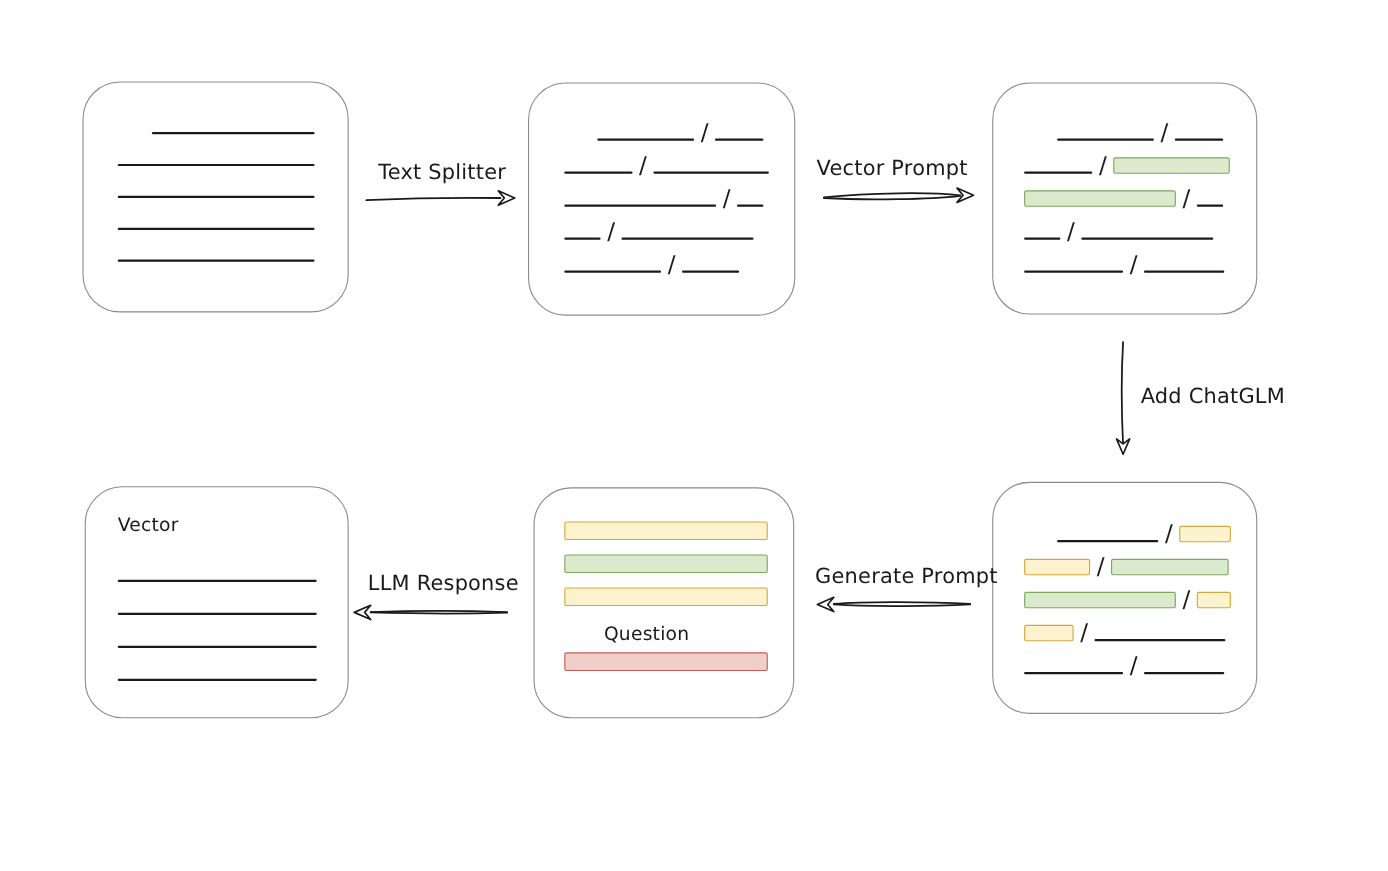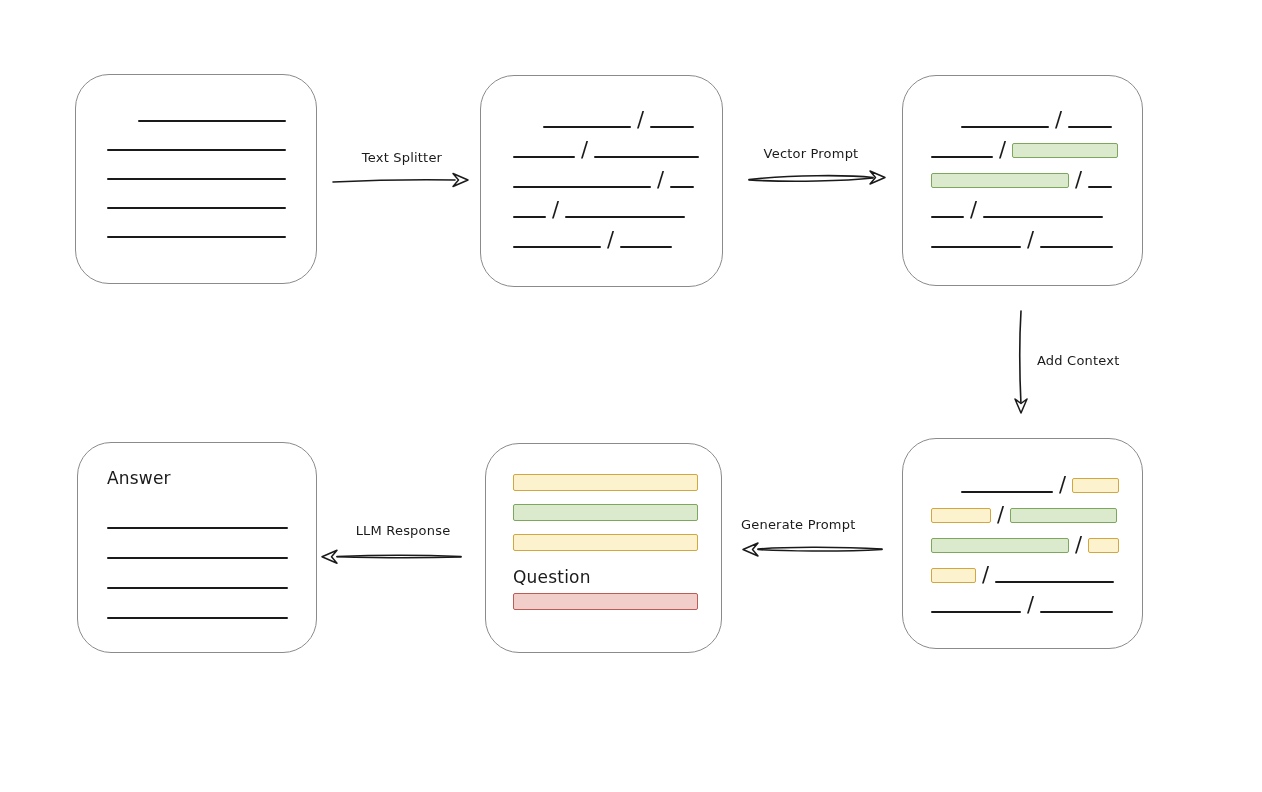--- a/index.html
+++ b/index.html
@@ -12,21 +12,21 @@
   .ans .seg-row{height:30px;}
   .seg-line{height:2px;background:#1a1a1a;border-radius:1px;}
   .slash{font-size:21px;line-height:21px;color:#1a1a1a;transform:translateY(3px);}
   .chunk{height:15px;box-sizing:border-box;border:1.4px solid;border-radius:2px;}
   .bar{height:17px;width:185px;box-sizing:border-box;border:1.4px solid;border-radius:2px;}
   .chunk-green{background:#DBEACD;border-color:#7CA75D;}
   .chunk-yellow{background:#FCF2CD;border-color:#D3A73F;}
   .chunk-red{background:#F2CECB;border-color:#BD5B55;}
   .bars{display:flex;flex-direction:column;gap:13px;}
   .heading{font-size:17px;line-height:22px;letter-spacing:.2px;}
-  .arrow-label{position:absolute;font-size:13px;line-height:19px;white-space:nowrap;letter-spacing:.2px;}
+  .arrow-label{position:absolute;font-size:19px;line-height:19px;white-space:nowrap;letter-spacing:.2px;}
   .arrow-svg{position:absolute;overflow:visible;}
   .caption{position:absolute;font-size:17.5px;letter-spacing:.2px;white-space:nowrap;}
   svg path{stroke:#1a1a1a;stroke-width:1.6;fill:none;stroke-linecap:round;stroke-linejoin:round;}
   svg path.head{fill:#ffffff;stroke-width:1.5;}
 </style>
 </head>
 <body>
 
 <div class="canvas">
 
@@ -116,21 +116,21 @@
           <div class="seg-line" style="width: 120px;"></div>
         </div>
         <div class="seg-row">
           <div class="seg-line" style="width: 90px;"></div>
           <div class="slash">/</div>
           <div class="seg-line" style="width: 73px;"></div>
         </div>
       </div>
   </div>
 
-  <div class="arrow-label" style="left:1037px;top:351px;">Add Context</div>
+  <div class="arrow-label" style="left:1037px;top:351px;">Add ChatGLM</div>
   <svg class="arrow-svg" style="left:1007px;top:309px;" width="28" height="108" viewBox="0 0 28 108">
     <path d="M14,2 C12,35 12.5,65 14,96"></path>
     <path class="head" d="M8,90 L14,104 L20,90 L14,94.5 Z"></path>
   </svg>
 
   <div class="node" style="left:902px;top:438px;width:241px;height:211px;">
     <div class="content" style="left:28px;top:24px;">
         <div class="seg-row" style="padding-left: 30px;">
           <div class="seg-line" style="width: 92px;"></div>
           <div class="slash">/</div>
@@ -166,37 +166,37 @@
     <path class="head" d="M21,6 L6,12.5 L21,19 L15.5,12.5 Z"></path>
   </svg>
 
   <div class="node" style="left:485px;top:443px;width:237px;height:210px;">
     <div class="content" style="left:27px;top:14px;">
       <div class="bars" style="margin-top:16px;">
           <div class="bar chunk-yellow"></div>
           <div class="bar chunk-green"></div>
           <div class="bar chunk-yellow"></div>
         </div>
-      <div class="heading" style="margin-top:15px;">Question</div>
+      <div class="heading" style="margin-top:15px;margin-left:36px;">Question</div>
       <div class="bars" style="margin-top:5px;">
           <div class="bar chunk-red"></div>
         </div>
     </div>
   </div>
 
   <div class="arrow-label" style="left:330px;top:521px;width:146px;text-align:center;">LLM Response</div>
   <svg class="arrow-svg" style="left:317px;top:543px;" width="146" height="26" viewBox="0 0 146 26">
     <path d="M144,13.5 C95,11.5 45,12.5 20,13.5"></path>
     <path d="M144,14 C95,15.5 45,14.5 20,13.8"></path>
     <path class="head" d="M20,7.2 L5,13.7 L20,20.2 L14.5,13.7 Z"></path>
   </svg>
 
   <div class="node" style="left:77px;top:442px;width:240px;height:211px;">
     <div class="content" style="left:29px;top:24px;">
-      <div class="heading">Answer</div>
+      <div class="heading">Vector</div>
       <div class="ans" style="margin-top:10px;">
           <div class="seg-row">
             <div class="seg-line" style="width: 181px;"></div>
           </div>
           <div class="seg-row">
             <div class="seg-line" style="width: 181px;"></div>
           </div>
           <div class="seg-row">
             <div class="seg-line" style="width: 181px;"></div>
           </div>

